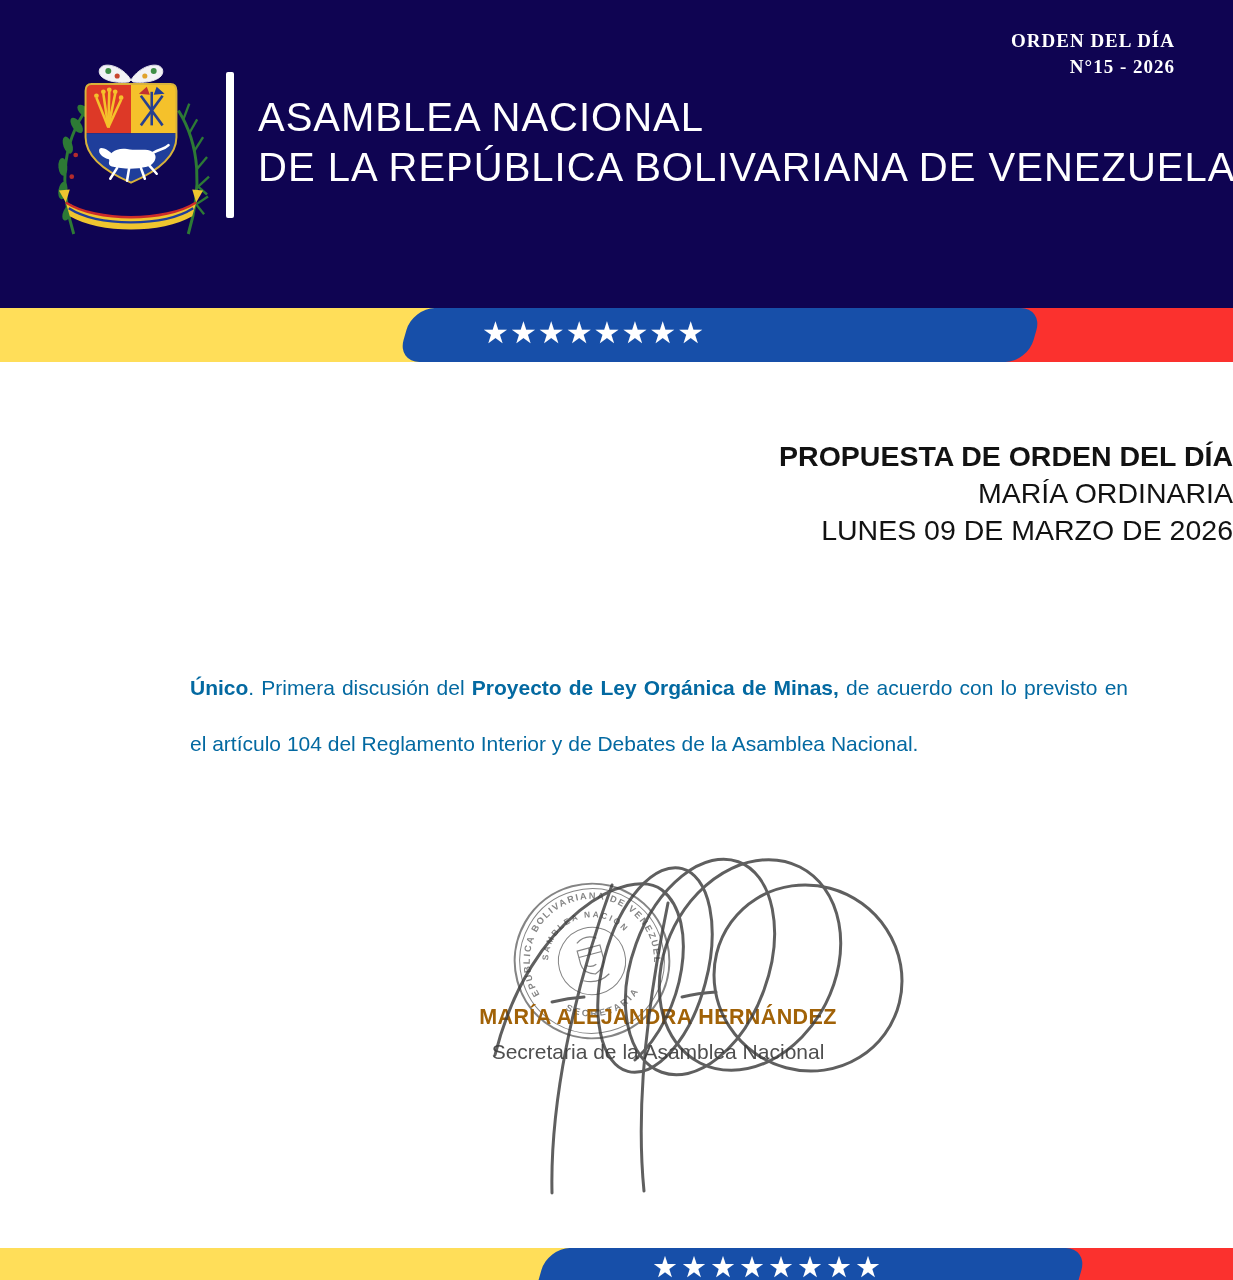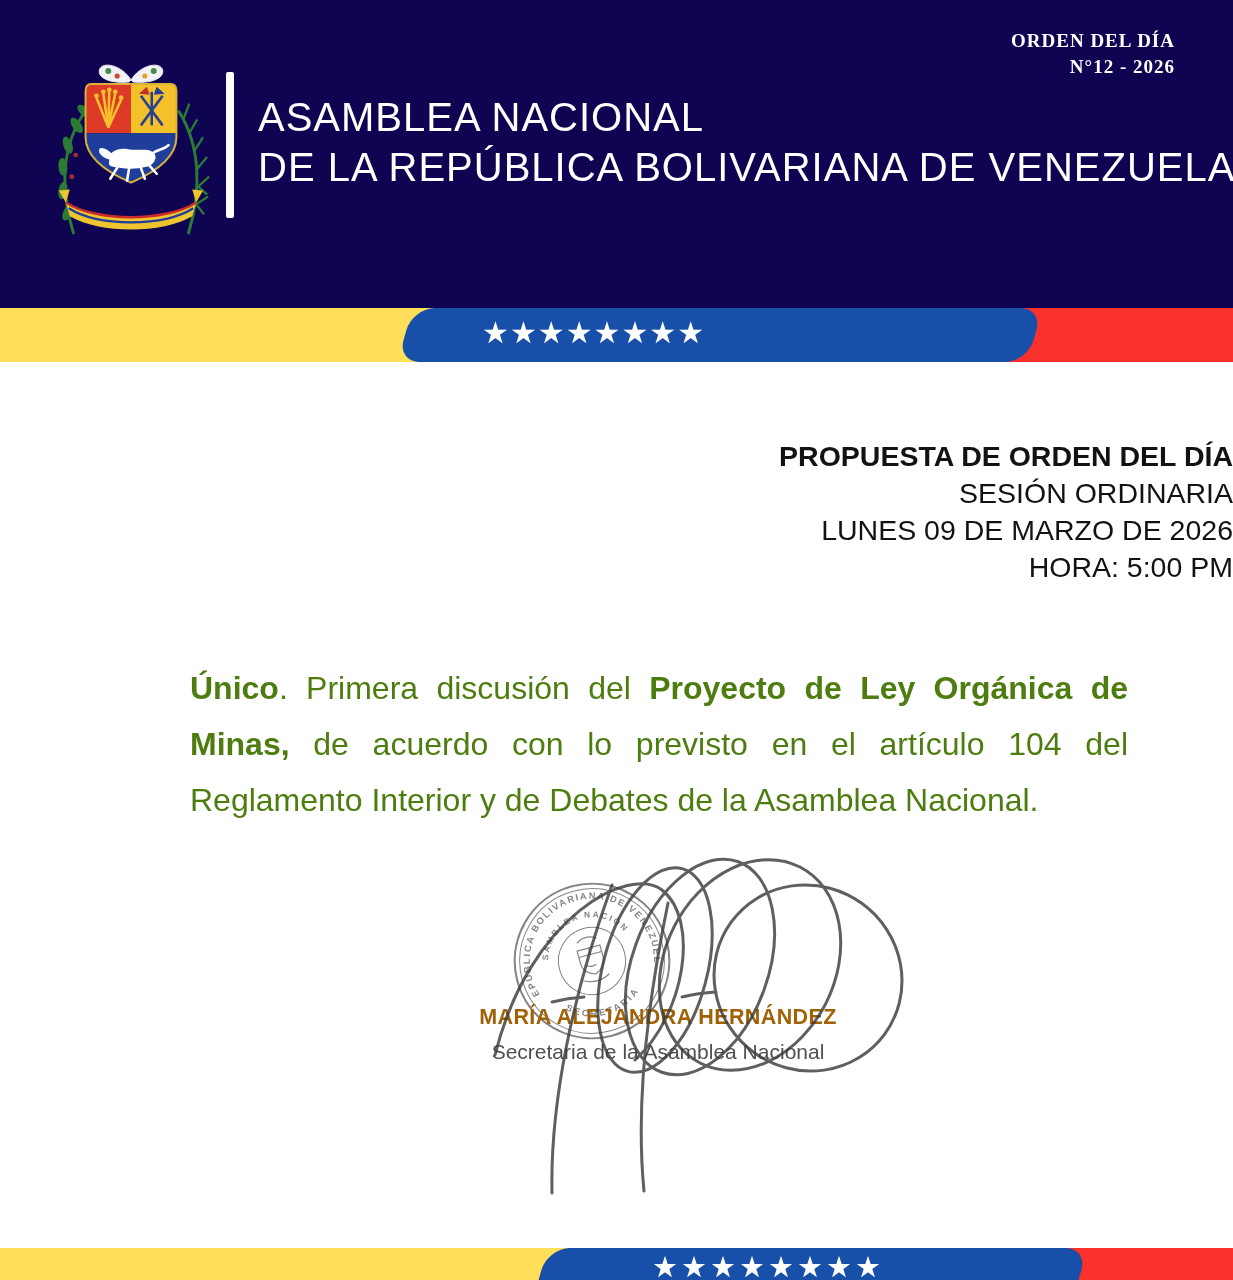--- a/index.html
+++ b/index.html
@@ -22,22 +22,22 @@
   .pill-top{left:405px;width:630px;}
   .pill-bottom{left:540px;width:540px;}
   .stars{position:absolute;color:#ffffff;white-space:nowrap;}
   .stars-top{left:482px;top:7px;font-size:30px;letter-spacing:1px;}
   .stars-bottom{left:652px;top:2px;font-size:29px;letter-spacing:3px;}
   
   .heading{position:absolute;left:0;top:438px;width:1233px;text-align:right;color:#121212;
            font-size:28.5px;line-height:37px;}
   .heading .h-bold{font-weight:bold;}
   
-  .agenda{position:absolute;left:190px;top:660px;width:938px;color:#4d7c0f;
-          font-size:32px;line-height:56px;text-align:justify;}
+  .agenda{position:absolute;left:190px;top:660px;width:938px;color:#0369a1;
+          font-size:21px;line-height:56px;text-align:justify;}
   .agenda b{font-weight:bold;}
   
   .sig-wrap{position:absolute;left:400px;top:855px;width:600px;height:350px;}
   .seal{position:absolute;left:108px;top:22px;width:168px;height:168px;opacity:.85;}
   .sig-text{position:absolute;left:8px;top:150px;width:500px;text-align:center;}
   .sig-name{font-size:21.5px;font-weight:bold;color:#a16207;letter-spacing:.4px;}
   .sig-role{font-size:21px;color:#4f4f4f;margin-top:10px;}
   .sig-notes{margin-top:4px;font-size:13.5px;font-weight:600;color:#6a6a6a;line-height:15.5px;}
   .scribble{position:absolute;left:0;top:0;width:600px;height:350px;opacity:.82;}
 </style>
@@ -134,34 +134,33 @@
 
     <div class="hdr-divider"></div>
 
     <div class="hdr-title">
       <div>ASAMBLEA NACIONAL</div>
       <div>DE LA REPÚBLICA BOLIVARIANA DE VENEZUELA</div>
     </div>
 
     <div class="hdr-meta">
       <div>ORDEN DEL DÍA</div>
-      <div>N°12 - 2026</div>
+      <div>N°15 - 2026</div>
     </div>
   </div>
 
   <div class="band band-top">
     <div class="pill pill-top"></div>
     <div class="stars stars-top">★★★★★★★★</div>
   </div>
 
   <div class="heading">
     <div class="h-bold">PROPUESTA DE ORDEN DEL DÍA</div>
-    <div>SESIÓN ORDINARIA</div>
+    <div>MARÍA ORDINARIA</div>
     <div>LUNES 09 DE MARZO DE 2026</div>
-    <div>HORA: 5:00 PM</div>
   </div>
 
   <div class="agenda">
     <b>Único</b><span>. Primera discusión del </span><b>Proyecto de Ley Orgánica de Minas,</b><span> de acuerdo con lo previsto en el artículo 104 del Reglamento Interior y de Debates de la Asamblea Nacional.</span>
   </div>
 
   <div class="sig-wrap">
 
     <svg class="seal" viewBox="0 0 200 200">
       <defs>

